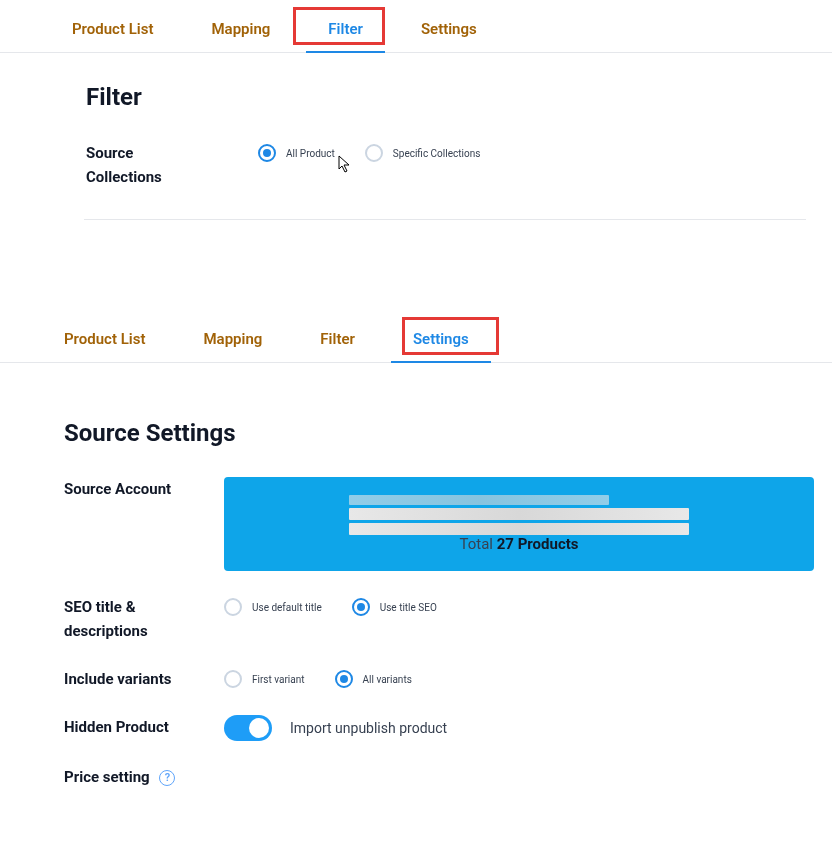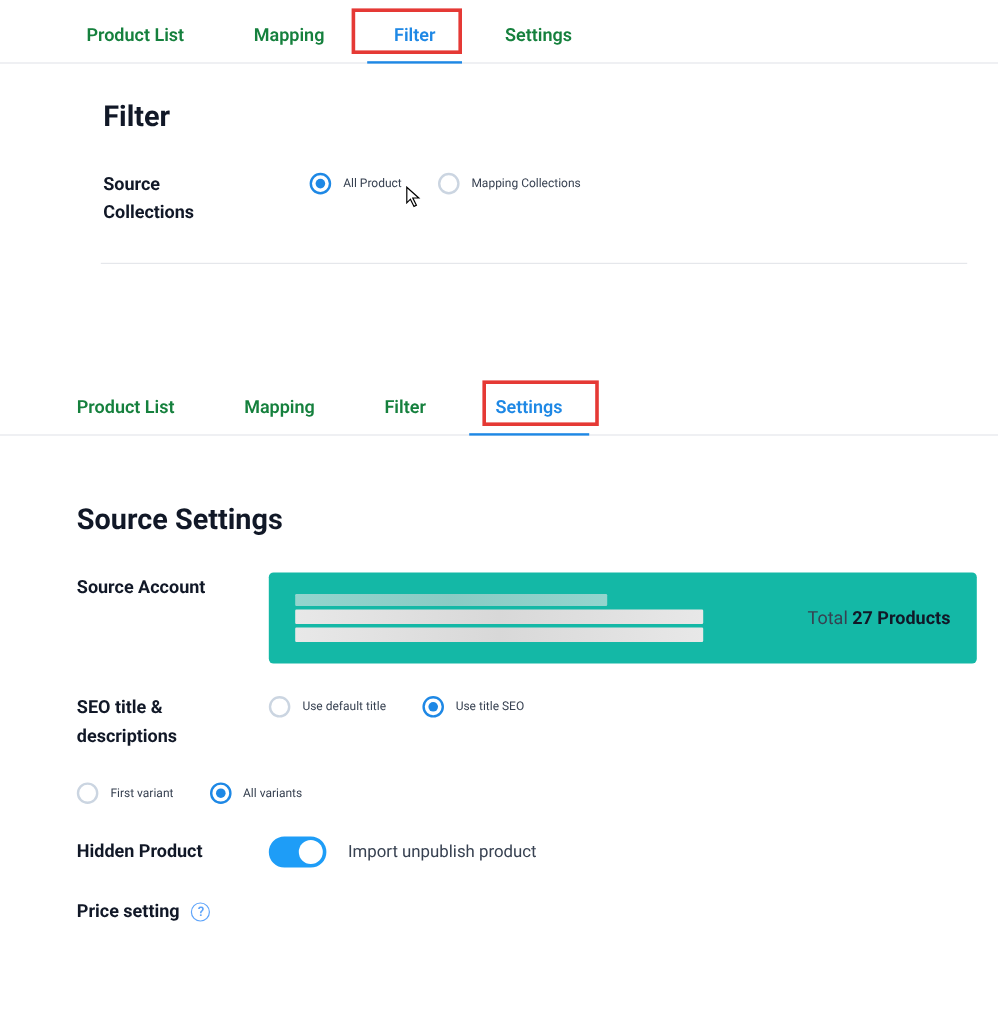--- a/index.html
+++ b/index.html
@@ -15,21 +15,21 @@
       gap: 50px;
       padding: 0 0 0 68px;
       border-bottom: 1px solid #e5e7eb;
       margin-top: 10px;
       position: relative;
     }
     .tab {
       padding: 10px 4px 14px 4px;
       font-size: 15px;
       font-weight: 600;
-      color: #15803d;
+      color: #a16207;
       cursor: pointer;
       position: relative;
     }
     .tab.active {
       color: #1e88e5;
     }
     .tab.active::after {
       content: "";
       position: absolute;
       left: -18px;
@@ -104,27 +104,28 @@
     }
     .divider {
       height: 1px;
       background: #e5e7eb;
       margin: 30px 0 0 84px;
       width: calc(100% - 110px);
     }
     .spacer { height: 90px; }
 
     .account-box {
-      background: #14b8a6;
+      background: #0ea5e9;
       border-radius: 4px;
       padding: 18px 22px;
       width: 590px;
       display: flex;
       align-items: center;
       justify-content: space-between;
+      flex-direction: column;
     }
     .blur-strip {
       display: flex;
       flex-direction: column;
       gap: 3px;
     }
     .blur-line {
       height: 14px;
       background: linear-gradient(to right, #e8e8e8, #d8d8d8, #e8e8e8);
       border-radius: 1px;
@@ -197,21 +198,21 @@
         <span>Source</span><br>
         <span>Collections</span>
       </div>
       <div class="row-content" style="padding-left:12px;">
         <div class="radio-option">
           <div class="radio-circle checked"></div>
           <span class="radio-text">All Product</span>
         </div>
         <div class="radio-option">
           <div class="radio-circle"></div>
-          <span class="radio-text">Mapping Collections</span>
+          <span class="radio-text">Specific Collections</span>
         </div>
       </div>
     </div>
   </div>
   <svg class="cursor" style="left:338px; top:145px;" viewBox="0 0 16 20">
     <path d="M1 1 L1 14 L4 11 L7 17 L9 16 L6 10 L11 10 Z" fill="#fff" stroke="#000" stroke-width="1"></path>
   </svg>
   <div class="divider"></div>
 </div>
 
@@ -254,20 +255,21 @@
           <span class="radio-text">Use default title</span>
         </div>
         <div class="radio-option">
           <div class="radio-circle checked"></div>
           <span class="radio-text">Use title SEO</span>
         </div>
       </div>
     </div>
 
     <div class="row">
+      <div class="row-label">Include variants</div>
       <div class="row-content">
         <div class="radio-option">
           <div class="radio-circle"></div>
           <span class="radio-text">First variant</span>
         </div>
         <div class="radio-option">
           <div class="radio-circle checked"></div>
           <span class="radio-text">All variants</span>
         </div>
       </div>

